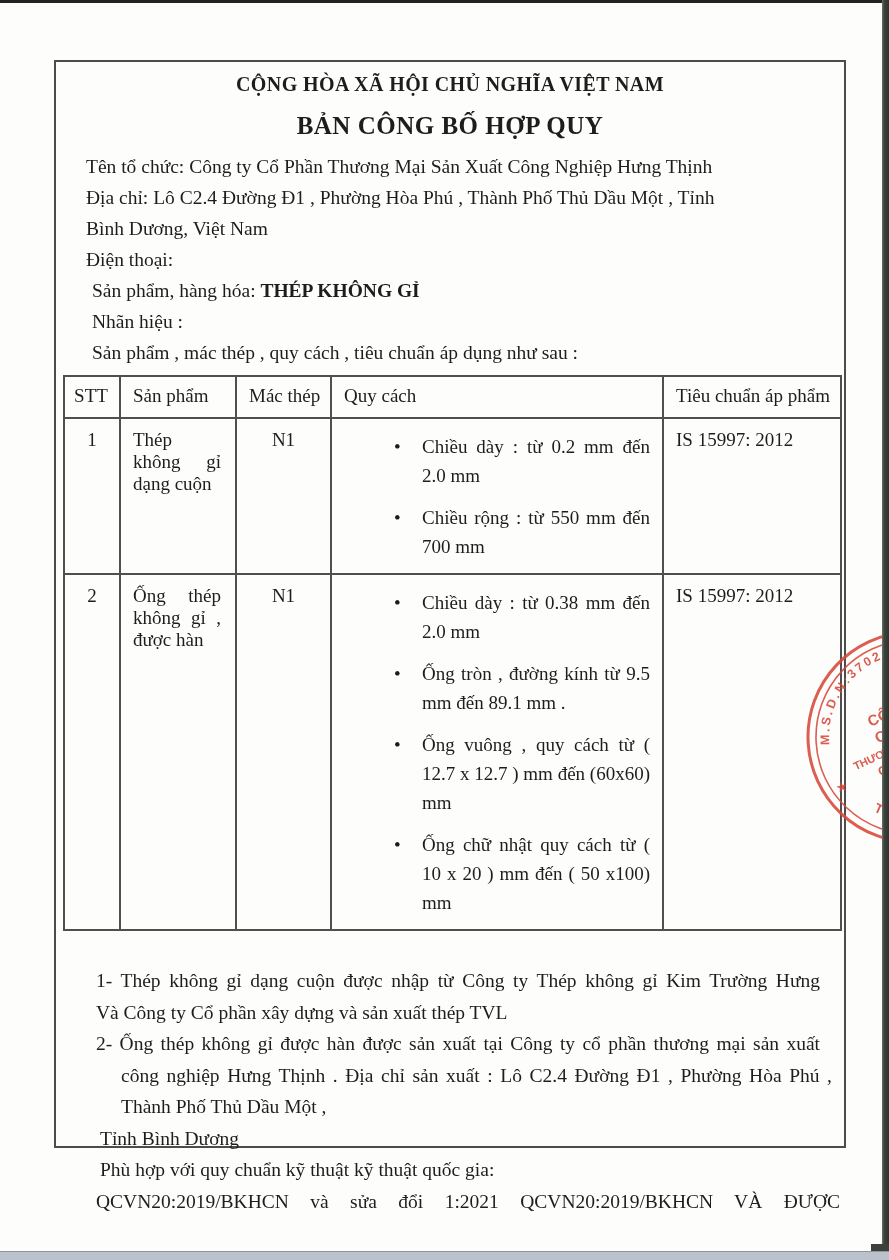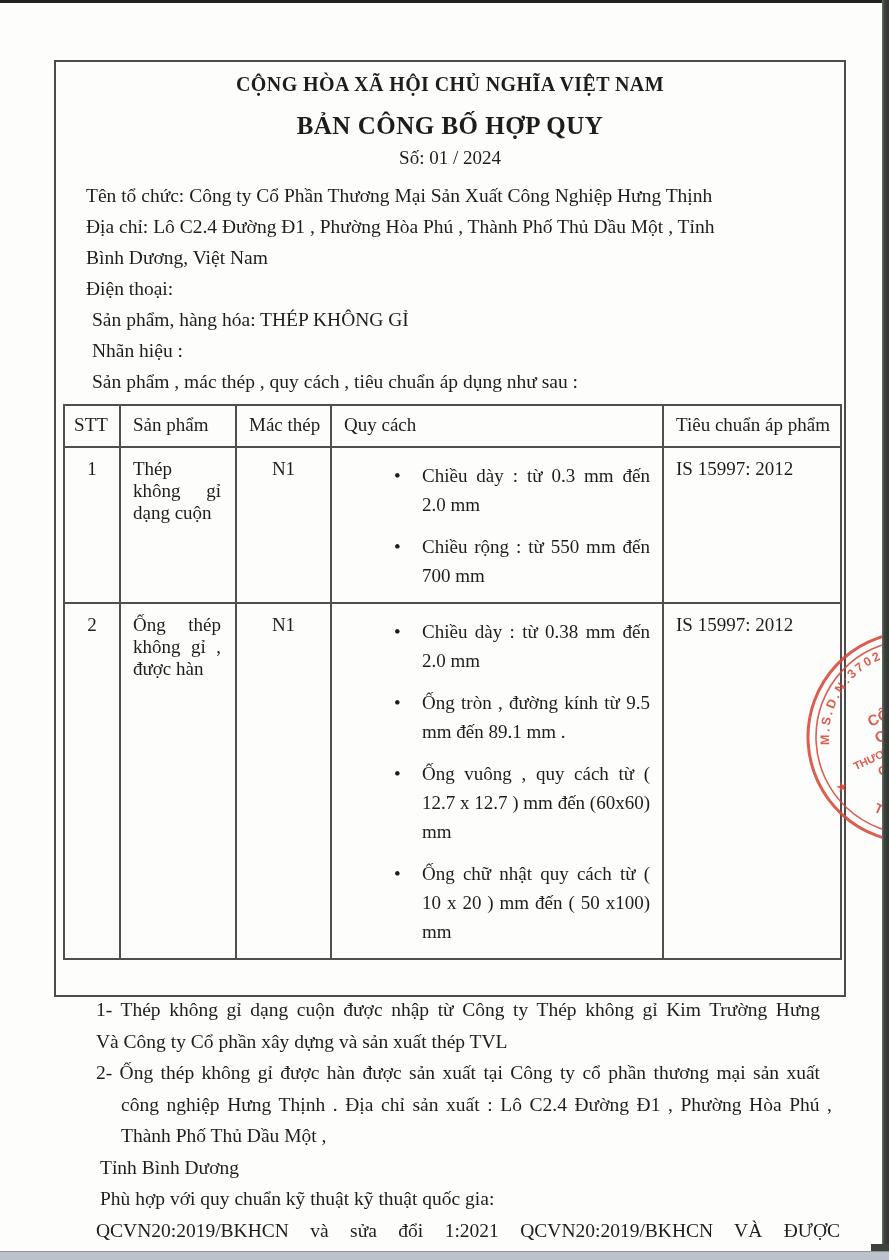--- a/index.html
+++ b/index.html
@@ -20,37 +20,37 @@
   .edge-right  { position: absolute; left: 882px; top: 0; width: 7px; height: 1253px;
                  background: linear-gradient(90deg, #6a6f68 0%, #3c413b 35%, #30342f 100%); z-index: 20; }
   .edge-right-foot { position: absolute; left: 871px; top: 1244px; width: 18px; height: 12px; background: #3c413b; z-index: 21; }
   .edge-bottom { position: absolute; left: 0; top: 1251px; width: 889px; height: 9px;
                  background: #bcc2cb; border-top: 1px solid #8d95a2; z-index: 22; }
 
   
   .frame {
     position: absolute;
     left: 54px; top: 60px;
-    width: 792px; height: 937px;
+    width: 792px; height: 1088px;
     border: 2px solid #4c4c4c;
     z-index: 2;
   }
   .inner { position: relative; width: 100%; height: 100%; color: #1d1d1d; }
 
   .c { text-align: center; }
   .national-title { margin-top: 11px; font-size: 20px; font-weight: bold; letter-spacing: 0.4px; }
   .motto { margin-top: 3px; font-size: 18px; font-weight: bold; }
   .motto .u { border-bottom: 2px solid #1d1d1d; padding: 0 6px 1px 10px; }
   .doc-title { margin-top: 16px; font-size: 25px; font-weight: bold; letter-spacing: 0.5px; }
   .doc-number { margin-top: 7px; font-size: 19px; }
 
   .info { margin-top: 11px; font-size: 19.5px; line-height: 31px; }
   .info .ln  { margin-left: 30px; margin-right: 34px; }
   .info .ln2 { margin-left: 36px; margin-right: 34px; }
-  .bold { font-weight: normal; }
+  .bold { font-weight: bold; }
 
   
   table {
     border-collapse: collapse;
     margin: 7px 0 0 7px;
     width: 777px;
     table-layout: fixed;
     font-size: 19px;
   }
   th, td { border: 2px solid #4f4f4f; vertical-align: top; }
@@ -91,21 +91,20 @@
   <div class="edge-top"></div>
 
   <div class="frame">
     <div class="inner">
 
       <div class="c national-title">CỘNG HÒA XÃ HỘI CHỦ NGHĨA VIỆT NAM</div>
 
 
       <div class="c doc-title">BẢN CÔNG BỐ HỢP QUY</div>
 
-      <div class="c doc-number">Số: 01 / 2024</div>
 
       <div class="info">
         <div class="ln">Tên tổ chức: Công ty Cổ Phần Thương Mại Sản Xuất Công Nghiệp Hưng Thịnh</div>
         <div class="ln">Địa chỉ: Lô C2.4 Đường Đ1 , Phường Hòa Phú , Thành Phố Thủ Dầu Một , Tỉnh</div>
         <div class="ln">Bình Dương, Việt Nam</div>
         <div class="ln">Điện thoại:</div>
         <div class="ln2"><span>Sản phẩm, hàng hóa: </span><span class="bold">THÉP KHÔNG GỈ</span></div>
         <div class="ln2">Nhãn hiệu :</div>
         <div class="ln2">Sản phẩm , mác thép , quy cách , tiêu chuẩn áp dụng như sau :</div>
       </div>
@@ -126,21 +125,21 @@
             <th>Quy cách</th>
             <th>Tiêu chuẩn áp phẩm</th>
           </tr>
         </thead>
         <tbody>
           <tr class="r1">
             <td class="cen">1</td>
             <td class="jus">Thép không gỉ dạng cuộn</td>
             <td class="cen">N1</td>
             <td class="qc">
-              <div class="bullet"><span class="dot">•</span><span>Chiều dày : từ 0.3 mm đến 2.0 mm</span></div>
+              <div class="bullet"><span class="dot">•</span><span>Chiều dày : từ 0.2 mm đến 2.0 mm</span></div>
               <div class="bullet"><span class="dot">•</span><span>Chiều rộng : từ 550 mm đến 700 mm</span></div>
             </td>
             <td>IS 15997: 2012</td>
           </tr>
           <tr class="r2">
             <td class="cen">2</td>
             <td class="jus">Ống thép không gỉ , được hàn</td>
             <td class="cen">N1</td>
             <td class="qc">
               <div class="bullet"><span class="dot">•</span><span>Chiều dày : từ 0.38 mm đến 2.0 mm</span></div>

